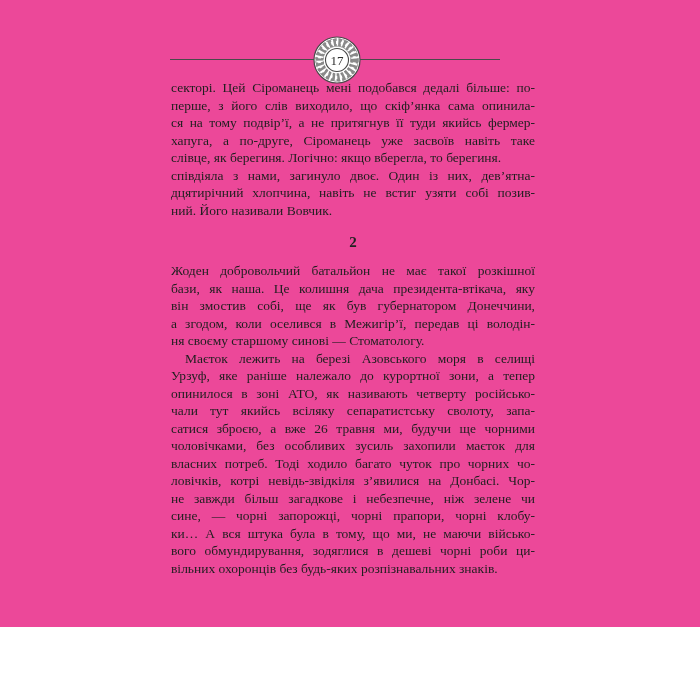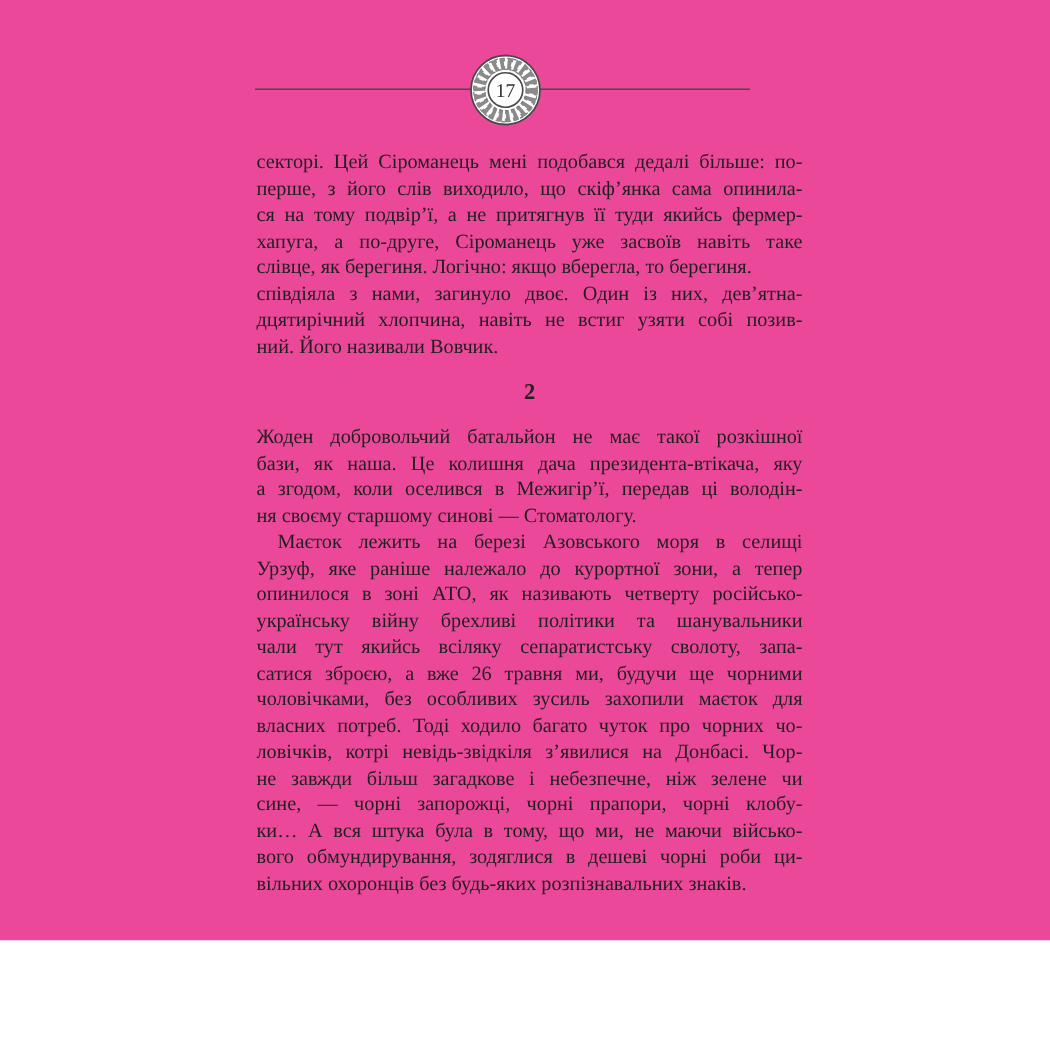--- a/index.html
+++ b/index.html
@@ -27,21 +27,21 @@
   #ornament {
     position: absolute;
     left: 313px;
     top: 36px;
     width: 48px;
     height: 48px;
   }
   #text-block {
     position: absolute;
     left: 171px;
-    top: 99px;
+    top: 79px;
     width: 364px;
     font-size: 13.5px;
     line-height: 17.5px;
   }
   .paragraph { margin: 0; }
   .line {
     text-align: justify;
     text-align-last: justify;
     white-space: normal;
   }
@@ -88,28 +88,28 @@
       </div>
       <div class="paragraph">
         <div class="line">співдіяла з нами, загинуло двоє. Один із них, дев’ятна-</div>
         <div class="line">дцятирічний хлопчина, навіть не встиг узяти собі позив-</div>
         <div class="line last">ний. Його називали Вовчик.</div>
       </div>
       <div class="section-heading">2</div>
       <div class="paragraph">
         <div class="line">Жоден добровольчий батальйон не має такої розкішної</div>
         <div class="line">бази, як наша. Це колишня дача президента-втікача, яку</div>
+        <div class="line">він змостив собі, ще як був губернатором Донеччини,</div>
         <div class="line">а згодом, коли оселився в Межигір’ї, передав ці володін-</div>
         <div class="line last">ня своєму старшому синові — Стоматологу.</div>
       </div>
       <div class="paragraph">
         <div class="line indent">Маєток лежить на березі Азовського моря в селищі</div>
         <div class="line">Урзуф, яке раніше належало до курортної зони, а тепер</div>
         <div class="line">опинилося в зоні АТО, як називають четверту російсько-</div>
-        <div class="line">українську війну брехливі політики та шанувальники</div>
         <div class="line">чали тут якийсь всіляку сепаратистську сволоту, запа-</div>
         <div class="line">сатися зброєю, а вже 26 травня ми, будучи ще чорними</div>
         <div class="line">чоловічками, без особливих зусиль захопили маєток для</div>
         <div class="line">власних потреб. Тоді ходило багато чуток про чорних чо-</div>
         <div class="line">ловічків, котрі невідь-звідкіля з’явилися на Донбасі. Чор-</div>
         <div class="line">не завжди більш загадкове і небезпечне, ніж зелене чи</div>
         <div class="line">сине, — чорні запорожці, чорні прапори, чорні клобу-</div>
         <div class="line">ки… А вся штука була в тому, що ми, не маючи військо-</div>
         <div class="line">вого обмундирування, зодяглися в дешеві чорні роби ци-</div>
         <div class="line last">вільних охоронців без будь-яких розпізнавальних знаків.</div>

